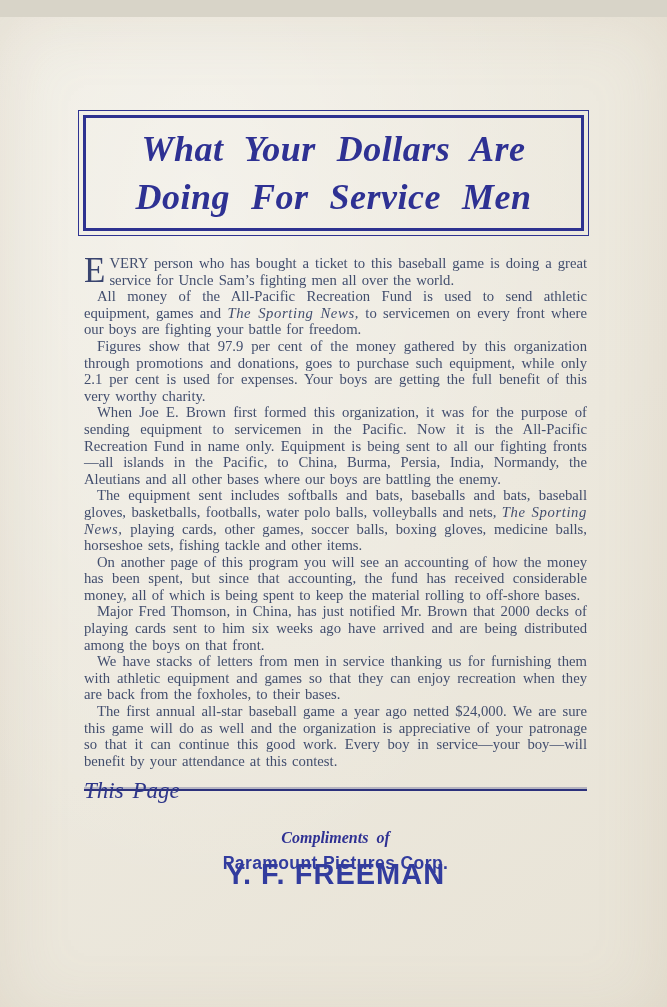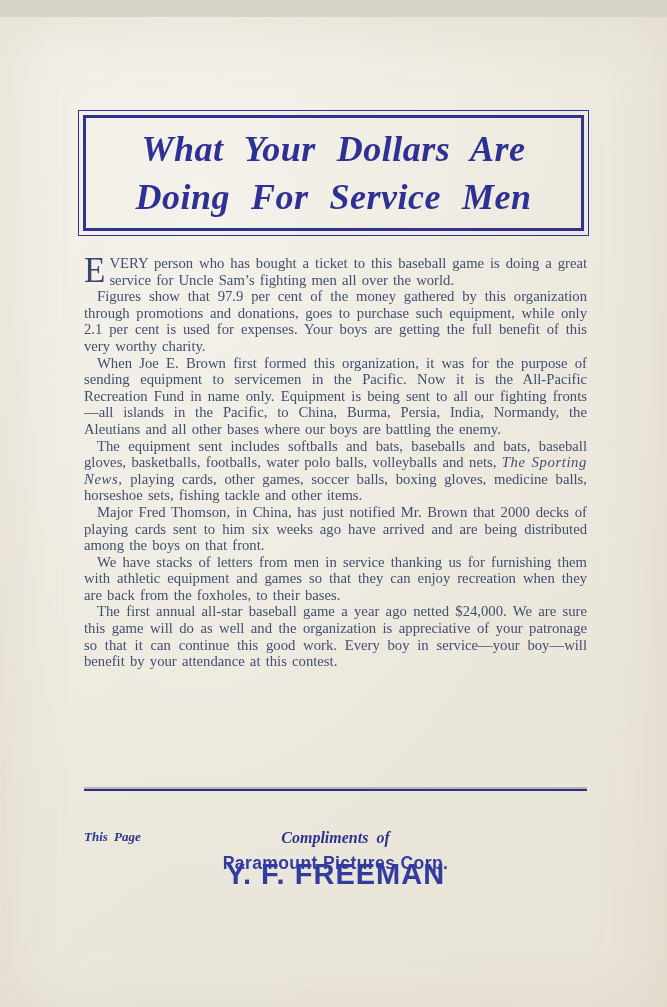--- a/index.html
+++ b/index.html
@@ -71,24 +71,24 @@
   
   .rule {
     position: absolute;
     left: 84px; top: 772px;
     width: 503px; height: 2px;
     background: #2c317c;
     box-shadow: 0 -2px 0 rgba(44,49,124,0.28);
   }
   .this-page {
     position: absolute;
-    left: 84px; top: 812px;
+    left: 84px; top: 761px;
     font-style: italic;
-    font-weight: 700;
-    font-size: 13px;
+    font-weight: 400;
+    font-size: 23px;
     color: #2e3689;
     word-spacing: 3px;
   }
   .compliments {
     position: absolute;
     left: 84px; top: 812px;
     width: 503px;
     text-align: center;
     font-style: italic;
     font-weight: 700;
@@ -126,23 +126,25 @@
 
   <div class="title-box">
     <div class="title-box-inner">
       <div class="title-line">What Your Dollars Are</div>
       <div class="title-line">Doing For Service Men</div>
     </div>
   </div>
 
   <div class="body-text">
       <p class="first"><span class="dropcap">E</span><span>VERY person who has bought a ticket to this baseball game is doing a great service for Uncle Sam’s fighting men all over the world.</span></p>
+      <p><span>All money of the All-Pacific Recreation Fund is used to send athletic equipment, games and </span><span class="ital">The Sporting News,</span><span> to servicemen on every front where our boys are fighting your battle for freedom.</span></p>
       <p><span>Figures show that 97.9 per cent of the money gathered by this organization through promotions and donations, goes to purchase such equipment, while only 2.1 per cent is used for expenses. Your boys are getting the full benefit of this very worthy charity.</span></p>
       <p><span>When Joe E. Brown first formed this organization, it was for the purpose of sending equipment to servicemen in the Pacific. Now it is the All-Pacific Recreation Fund in name only. Equipment is being sent to all our fighting fronts—all islands in the Pacific, to China, Burma, Persia, India, Normandy, the Aleutians and all other bases where our boys are battling the enemy.</span></p>
       <p><span>The equipment sent includes softballs and bats, baseballs and bats, baseball gloves, basketballs, footballs, water polo balls, volleyballs and nets, </span><span class="ital">The Sporting News,</span><span> playing cards, other games, soccer balls, boxing gloves, medicine balls, horseshoe sets, fishing tackle and other items.</span></p>
+      <p><span>On another page of this program you will see an accounting of how the money has been spent, but since that accounting, the fund has received considerable money, all of which is being spent to keep the material rolling to off-shore bases.</span></p>
       <p><span>Major Fred Thomson, in China, has just notified Mr. Brown that 2000 decks of playing cards sent to him six weeks ago have arrived and are being distributed among the boys on that front.</span></p>
       <p><span>We have stacks of letters from men in service thanking us for furnishing them with athletic equipment and games so that they can enjoy recreation when they are back from the foxholes, to their bases.</span></p>
       <p><span>The first annual all-star baseball game a year ago netted $24,000. We are sure this game will do as well and the organization is appreciative of your patronage so that it can continue this good work. Every boy in service—your boy—will benefit by your attendance at this contest.</span></p>
     </div>
 
   <div class="rule"></div>
 
   <div class="this-page">This Page</div>
   <div class="compliments">Compliments of</div>
   <div class="sponsor-name">Y. F. FREEMAN</div>

